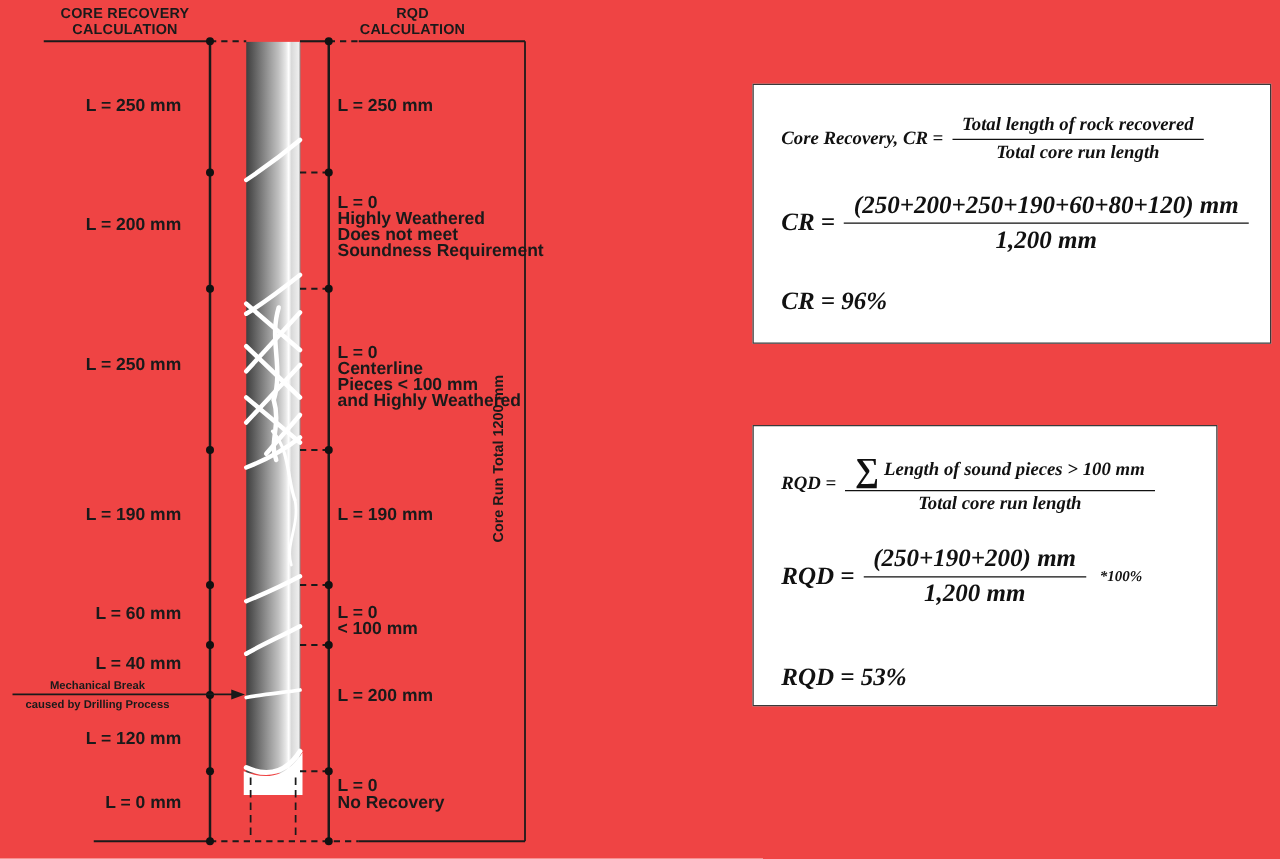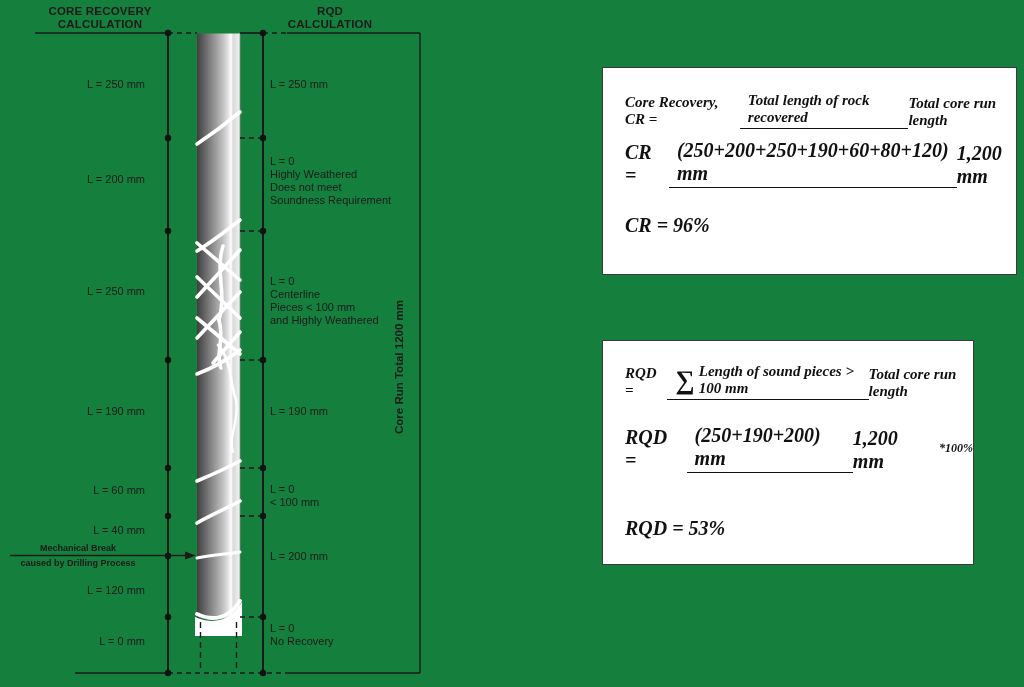--- a/index.html
+++ b/index.html
@@ -1,30 +1,30 @@
 <!DOCTYPE html>
 <html><head>
 <meta charset="utf-8">
 <style>
   html,body{margin:0;padding:0;background:#fff;}
-  #stage{position:relative;width:1024px;height:687px;background:#15803d;overflow:hidden;
+  #stage{position:relative;width:1024px;height:687px;background:#ef4444;overflow:hidden;
          font-family:"Liberation Sans",sans-serif;color:#1a1a1a;}
   .abs{position:absolute;}
-  .lbl{font-size:11px;font-weight:normal;line-height:13px;white-space:nowrap;}
+  .lbl{font-size:14px;font-weight:bold;line-height:13px;white-space:nowrap;}
   .lbl-left{width:105px;text-align:right;}
   .lbl-right{text-align:left;}
   .hdr{font-size:11.5px;font-weight:bold;line-height:13px;text-align:center;letter-spacing:.2px;}
   .mech{font-size:9px;font-weight:bold;line-height:10px;text-align:center;width:150px;}
   .vert{transform:rotate(-90deg);font-size:11.5px;font-weight:bold;white-space:nowrap;
         width:170px;text-align:center;}
   
   .fbox{position:absolute;border:1.5px solid #3a3a3a;background:#fff;
         font-family:"Liberation Serif",serif;font-style:italic;font-weight:600;color:#111;}
   .frow{display:flex;align-items:center;gap:7px;margin-left:22px;}
-  .frac{display:inline-flex;flex-direction:row;align-items:center;justify-content:space-between;}
+  .frac{display:inline-flex;flex-direction:column;align-items:center;justify-content:space-between;}
   .frac .num{border-bottom:1.6px solid #111;padding:0 8px 2px;}
   .frac .den{padding-top:2px;font-style:italic;}
   .fs-def{font-size:15px;}
   .fs-big{font-size:20px;}
   .sigrow{display:flex;align-items:center;gap:4px;}
   .sigma{font-size:27px;font-style:normal;line-height:1;}
   .suffix{font-size:12px;margin-left:4px;}
 </style>
 </head>
 <body>
@@ -185,21 +185,21 @@
   <div class="abs vert" style="left:314px;top:361px">Core Run Total 1200 mm</div>
 
   <div class="fbox" style="left:602px;top:67px;width:413px;height:206px">
     <div class="frow" style="margin-top:24px">
       <span class="fs-def">Core Recovery, CR =</span>
       <span class="frac fs-def">
         <span class="num">Total length of rock recovered</span>
         <span class="den">Total core run length</span>
       </span>
     </div>
-    <div class="frow" style="margin-top:10px">
+    <div class="frow" style="margin-top:22px">
       <span class="fs-big">CR =</span>
       <span class="frac fs-big">
         <span class="num">(250+200+250+190+60+80+120) mm</span>
         <span class="den">1,200 mm</span>
       </span>
     </div>
     <div class="frow fs-big" style="margin-top:26px">CR = 96%</div>
   </div>
 
   <div class="fbox" style="left:602px;top:340px;width:370px;height:223px">

